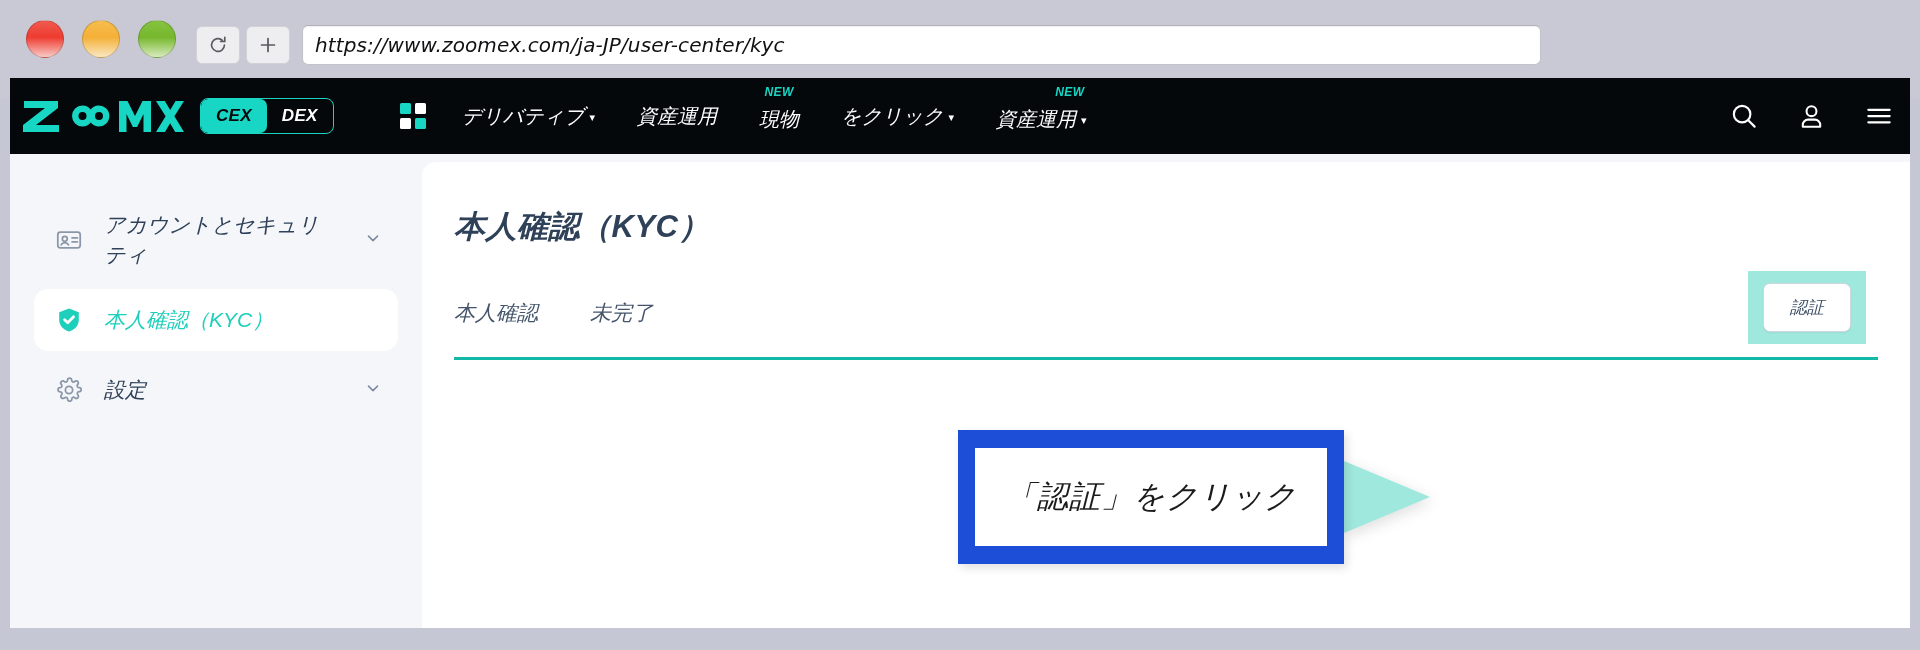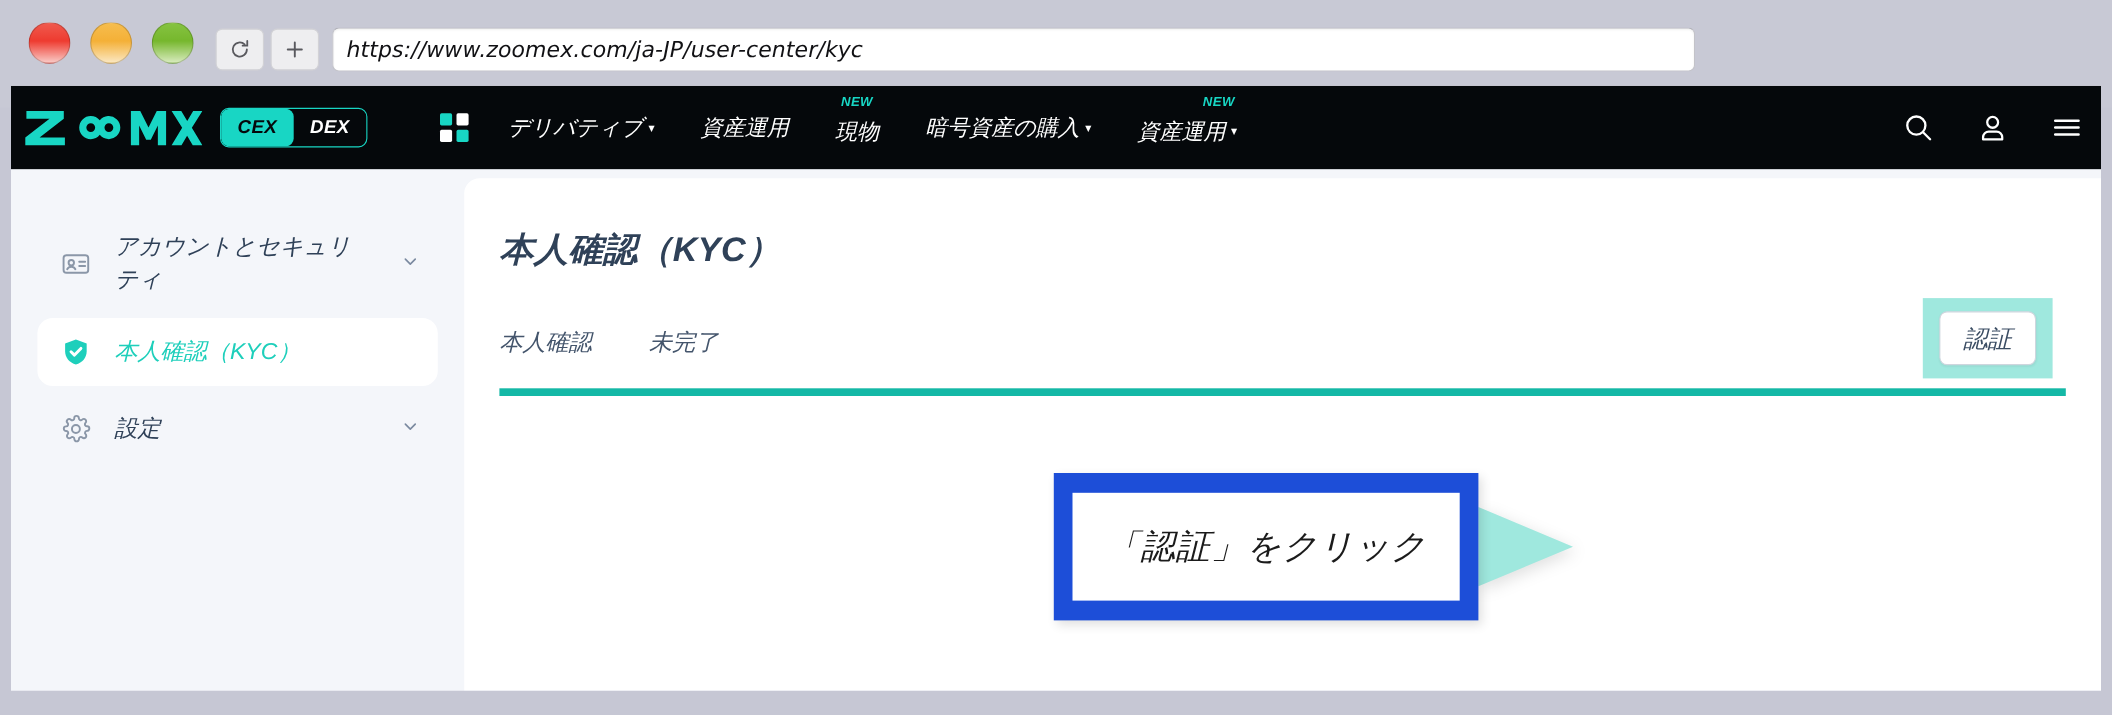--- a/index.html
+++ b/index.html
@@ -222,21 +222,21 @@
     color: #2f4158;
     margin-left: 32px;
     letter-spacing: 0.5px;
   }
   #kyc-row {
     display: flex; align-items: center;
     margin-top: 52px;
     margin-left: 32px;
     margin-right: 32px;
     padding-bottom: 32px;
-    border-bottom: 7px solid #14b8a6;
+    border-bottom: 3px solid #14b8a6;
     position: relative;
     height: 60px;
   }
   #kyc-label {
     font-size: 21px; color: #44556c;
     width: 126px;
   }
   #kyc-status {
     font-size: 21px; color: #44556c;
     margin-left: 10px;
@@ -250,21 +250,21 @@
     background: #9fe8de;
   }
   #verify-button {
     position: absolute;
     right: 27px; top: -17px;
     width: 88px; height: 49px;
     background: #ffffff;
     border: 1px solid #cfd6de;
     border-radius: 7px;
     display: flex; align-items: center; justify-content: center;
-    font-size: 22px;
+    font-size: 17px;
     color: #3b4d63;
     box-shadow: 0 1px 2px rgba(0,0,0,0.05);
   }
 
   
   #callout {
     position: absolute;
     left: 948px; top: 276px;
     width: 386px; height: 134px;
     background: #1d4ed8;
@@ -368,21 +368,21 @@
           <span class="caret">▾</span>
         </div>
         <div class="nav-item">
           <span>資産運用</span>
         </div>
         <div class="nav-item has-badge">
           <span class="nav-new-badge">NEW</span>
           <span>現物</span>
         </div>
         <div class="nav-item">
-          <span>暗号資産の購入</span>
+          <span>をクリック</span>
           <span class="caret">▾</span>
         </div>
         <div class="nav-item has-badge badge-right">
           <span class="nav-new-badge">NEW</span>
           <span>資産運用</span>
           <span class="caret">▾</span>
         </div>
       </nav>
 
       <div id="header-right">

